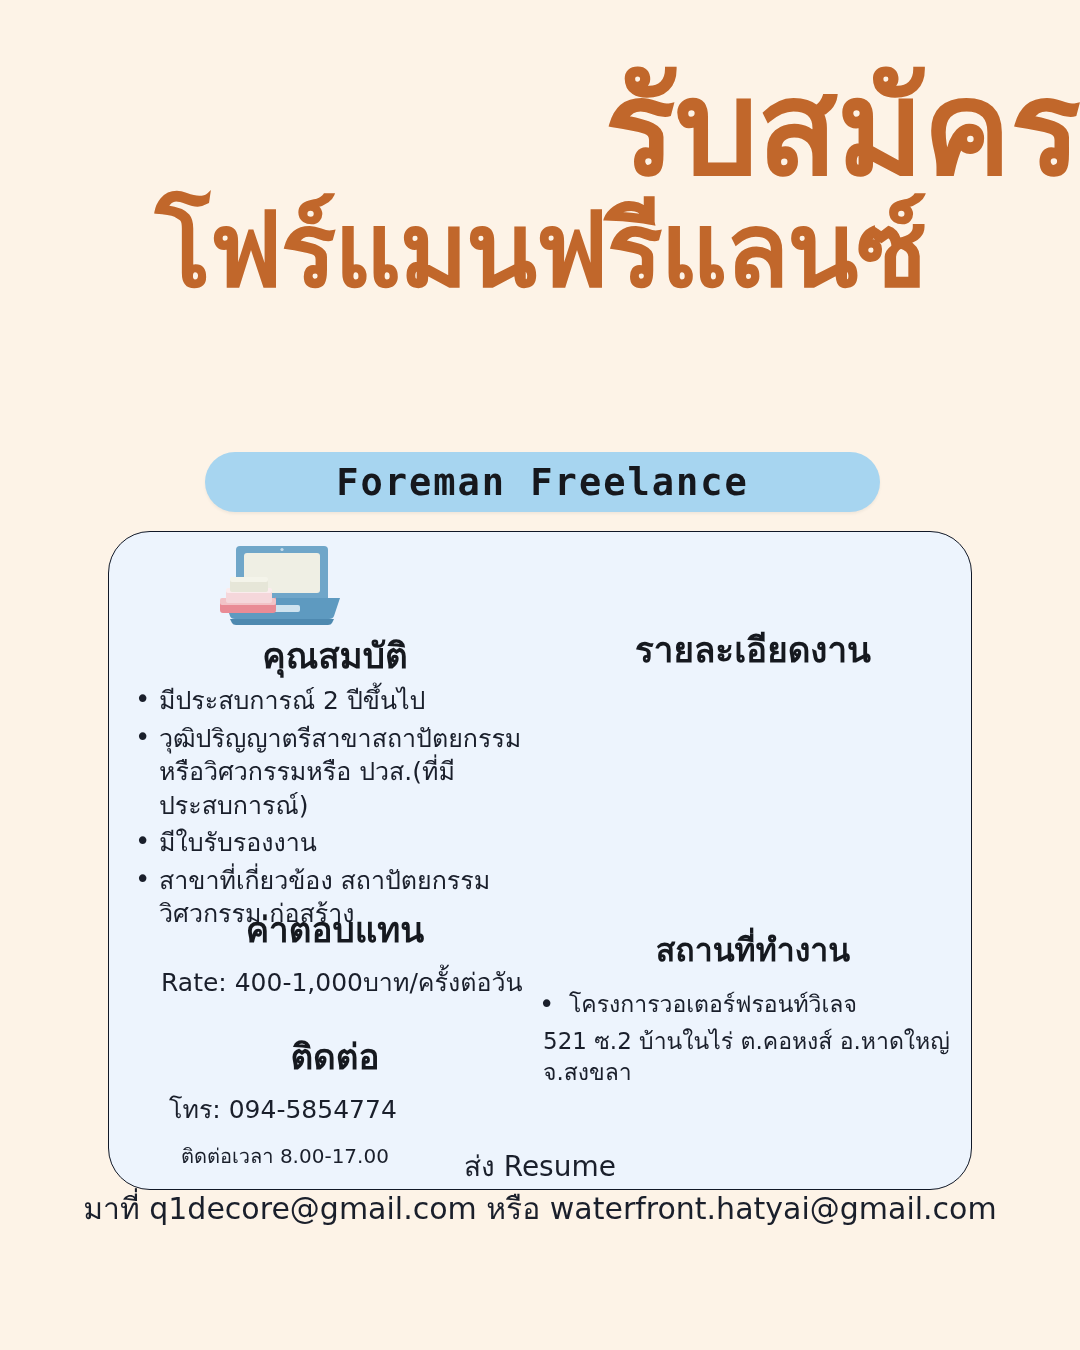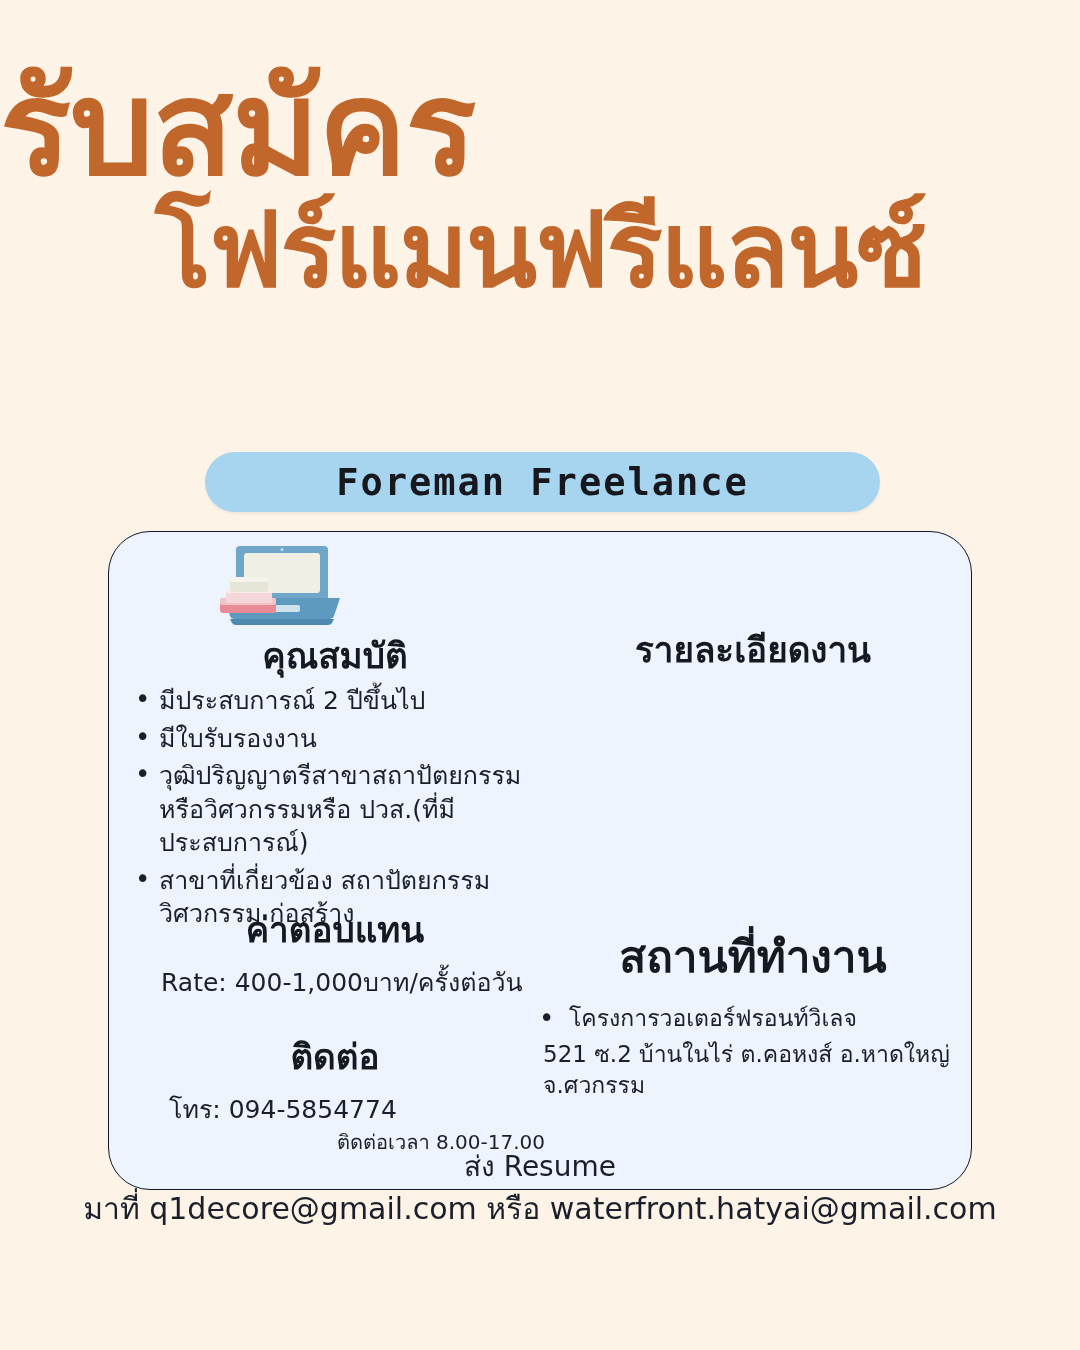--- a/index.html
+++ b/index.html
@@ -22,21 +22,21 @@
     height: 1350px;
     background: #FDF3E7;
   }
 
   
   .headline {
     position: absolute;
     left: 0;
     top: 62px;
     width: 1080px;
-    text-align: left;
+    text-align: right;
     color: #C1672B;
     font-weight: 700;
     line-height: 1.0;
     letter-spacing: -1px;
   }
   .headline-line1 {
     font-size: 132px;
     display: block;
   }
   .headline-line2 {
@@ -99,21 +99,21 @@
   .illustration svg { display: block; }
 
   .sec-title {
     text-align: center;
     font-size: 35px;
     font-weight: 600;
     color: #16191f;
     line-height: 1.15;
     margin: 0;
   }
-  .sec-title.lg { font-size: 44px; }
+  .sec-title.lg { font-size: 32px; }
 
   ul.bullets {
     list-style: none;
     margin: 8px 0 0 0;
     padding: 0;
   }
   ul.bullets li {
     position: relative;
     padding-left: 34px;
     font-size: 25px;
@@ -146,21 +146,21 @@
   
   .block-qual      { position: absolute; left: 16px;  top: 104px;  width: 420px; }
   .block-duties    { position: absolute; left: 420px; top: 98px;   width: 448px; }
   .block-rate      { position: absolute; left: 16px;  top: 378px;  width: 420px; }
   .block-location  { position: absolute; left: 420px; top: 400px;  width: 448px; }
   .block-contact   { position: absolute; left: 16px;  top: 505px;  width: 420px; }
 
   .rate-value   { margin-top: 16px; padding-left: 36px; }
   .loc-address  { margin-top: 6px; padding-left: 44px; }
   .contact-tel  { margin-top: 16px; padding-left: 44px; }
-  .contact-hours{ margin-top: 2px; padding-left: 56px; text-align: right; }
+  .contact-hours{ margin-top: 16px; padding-left: 56px; }
 
   
   .footer {
     position: absolute;
     left: 0;
     top: 1148px;
     width: 1080px;
     text-align: center;
     color: #1a1f2b;
   }
@@ -206,42 +206,42 @@
 
         <path d="M24 43 L62 43 L62 54 Q62 56 59 56 L27 56 Q24 56 24 54 Z" fill="#E6E6D8"></path>
         <rect x="24" y="41" width="38" height="5" rx="2" fill="#F4F4EA"></rect>
       </svg>
     </div>
 
     <div class="block-qual">
       <h2 class="sec-title">คุณสมบัติ</h2>
       <ul class="bullets">
         <li>มีประสบการณ์ 2 ปีขึ้นไป</li>
+        <li>วุฒิปริญญาตรีสาขาสถาปัตยกรรม หรือวิศวกรรมหรือ ปวส.(ที่มีประสบการณ์)</li>
         <li>มีใบรับรองงาน</li>
-        <li>วุฒิปริญญาตรีสาขาสถาปัตยกรรม หรือวิศวกรรมหรือ ปวส.(ที่มีประสบการณ์)</li>
         <li>สาขาที่เกี่ยวข้อง สถาปัตยกรรม วิศวกรรม ก่อสร้าง</li>
       </ul>
     </div>
 
     <div class="block-duties">
       <h2 class="sec-title">รายละเอียดงาน</h2>
     </div>
 
     <div class="block-rate">
       <h2 class="sec-title">ค่าตอบแทน</h2>
       <p class="plain-line rate-value">Rate: 400-1,000บาท/ครั้งต่อวัน</p>
     </div>
 
     <div class="block-location">
       <h2 class="sec-title lg">สถานที่ทำงาน</h2>
       <ul class="bullets" style="margin-top:20px;">
         <li style="padding-left:40px;font-size:23px;">โครงการวอเตอร์ฟรอนท์วิเลจ</li>
       </ul>
       <p class="plain-line loc-address" style="font-size:23px;padding-left:14px;">521 ซ.2 บ้านในไร่ ต.คอหงส์ อ.หาดใหญ่</p>
-      <p class="plain-line loc-address" style="font-size:23px;padding-left:14px;margin-top:0;">จ.ศวกรรม</p>
+      <p class="plain-line loc-address" style="font-size:23px;padding-left:14px;margin-top:0;">จ.สงขลา</p>
     </div>
 
     <div class="block-contact">
       <h2 class="sec-title">ติดต่อ</h2>
       <p class="plain-line contact-tel">โทร: 094-5854774</p>
       <p class="small-line contact-hours">ติดต่อเวลา 8.00-17.00</p>
     </div>
 
   </div>
 

